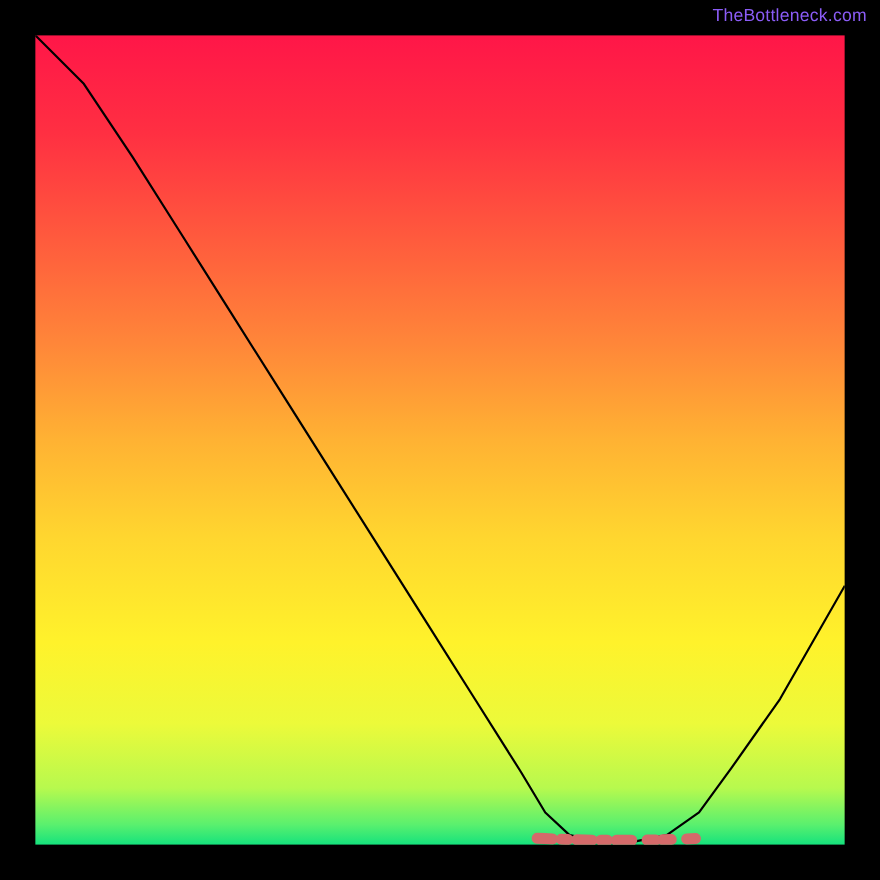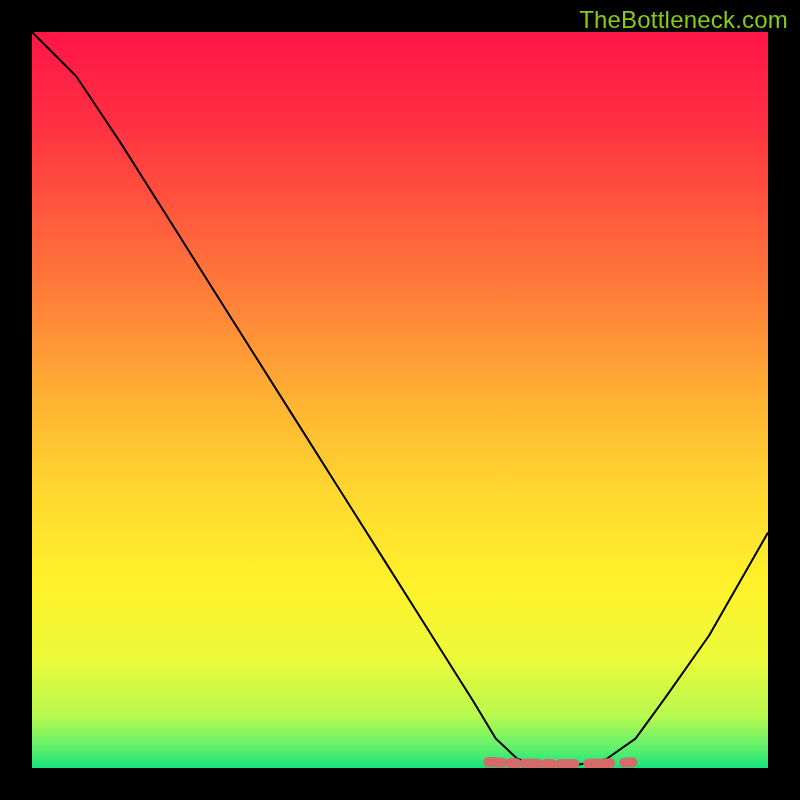--- a/index.html
+++ b/index.html
@@ -16,22 +16,22 @@
     top: 0;
     left: 0;
     width: 800px;
     height: 800px;
     background: #000;
   }
   .watermark {
     position: absolute;
     top: 6px;
     right: 12px;
-    color: #84cc16;
-    font-size: 24px;
+    color: #8b5cf6;
+    font-size: 16px;
     font-weight: 500;
     letter-spacing: 0.2px;
     z-index: 10;
   }
   .plot-area {
     position: absolute;
     left: 32px;
     top: 32px;
     width: 736px;
     height: 736px;

